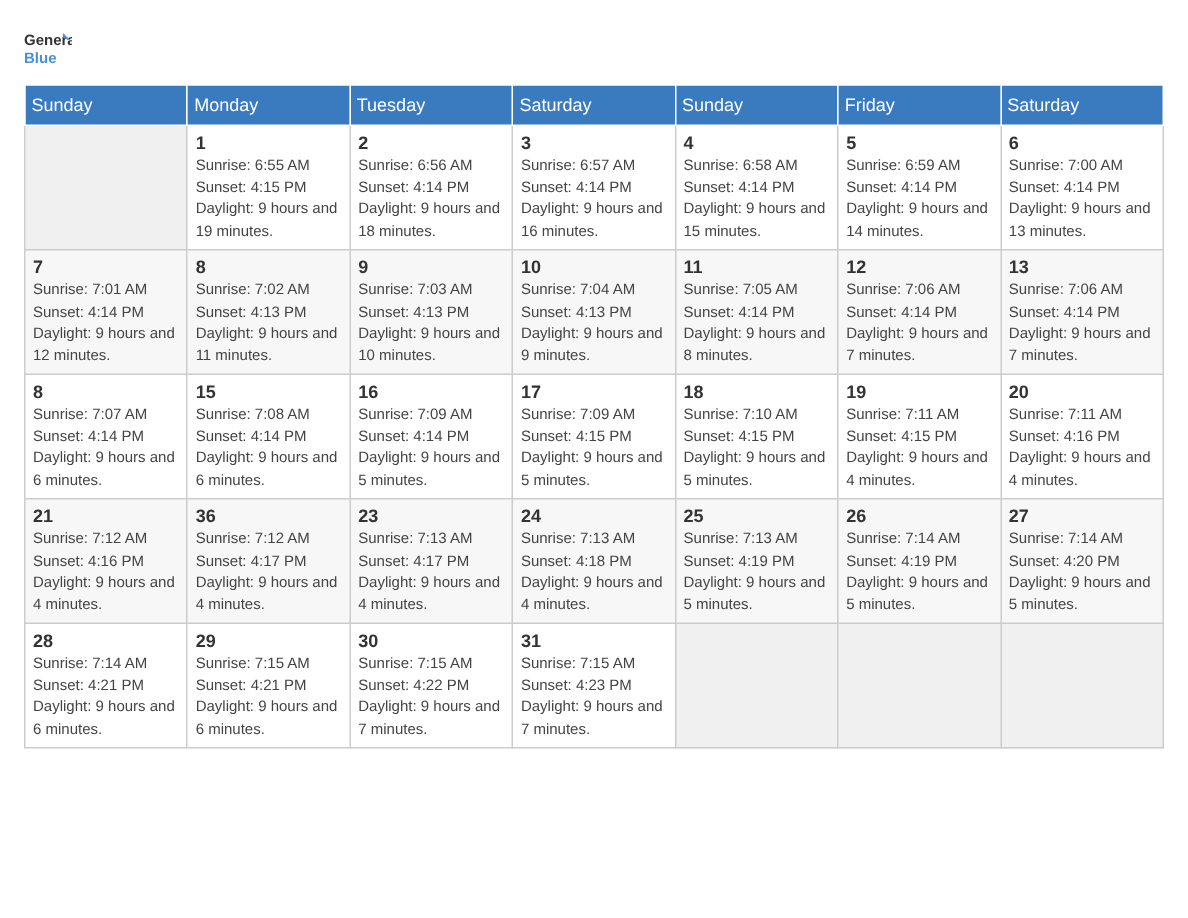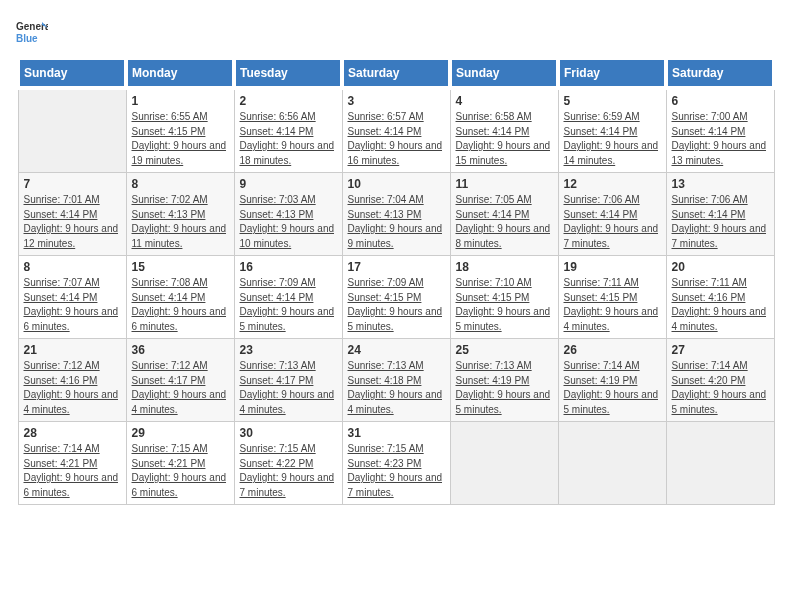--- a/index.html
+++ b/index.html
@@ -37,24 +37,24 @@
       width: 100%;
       border-collapse: collapse;
       table-layout: fixed;
     }
     thead tr {
       background-color: #3a7abf;
     }
     thead th {
       color: #fff;
       font-size: 12px;
-      font-weight: bold;
+      font-weight: normal;
       padding: 6px 4px;
       text-align: left;
-      border: 4px solid #ffffff;
+      border: 1px solid #ffffff;
     }
     tbody tr {
       vertical-align: top;
     }
     tbody td {
       border: 1px solid #ccc;
       padding: 4px 5px;
       font-size: 10.5px;
       color: #333;
       height: 80px;
@@ -63,21 +63,20 @@
       font-weight: bold;
       font-size: 12px;
       color: #333;
       display: block;
       margin-bottom: 2px;
     }
     .day-info {
       font-size: 10px;
       color: #444;
       line-height: 1.45;
-      text-decoration: underline;
     }
     tbody tr:nth-child(odd) td {
       background: #fff;
     }
     tbody tr:nth-child(even) td {
       background: #f7f7f7;
     }
     .empty-cell {
       background: #f0f0f0 !important;
     }

